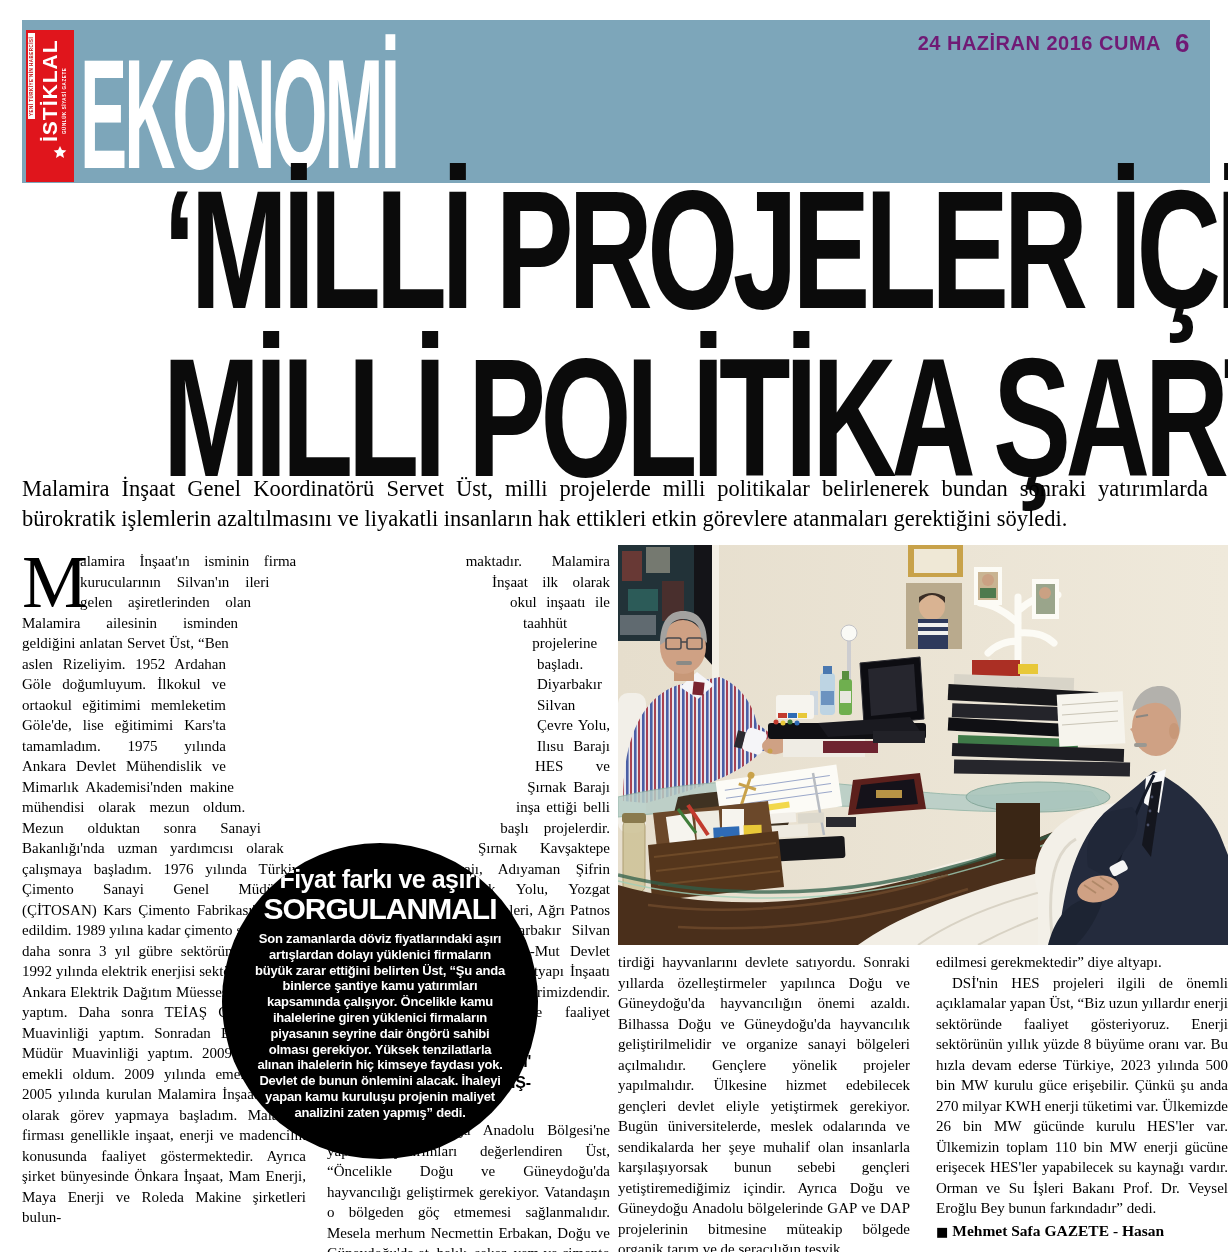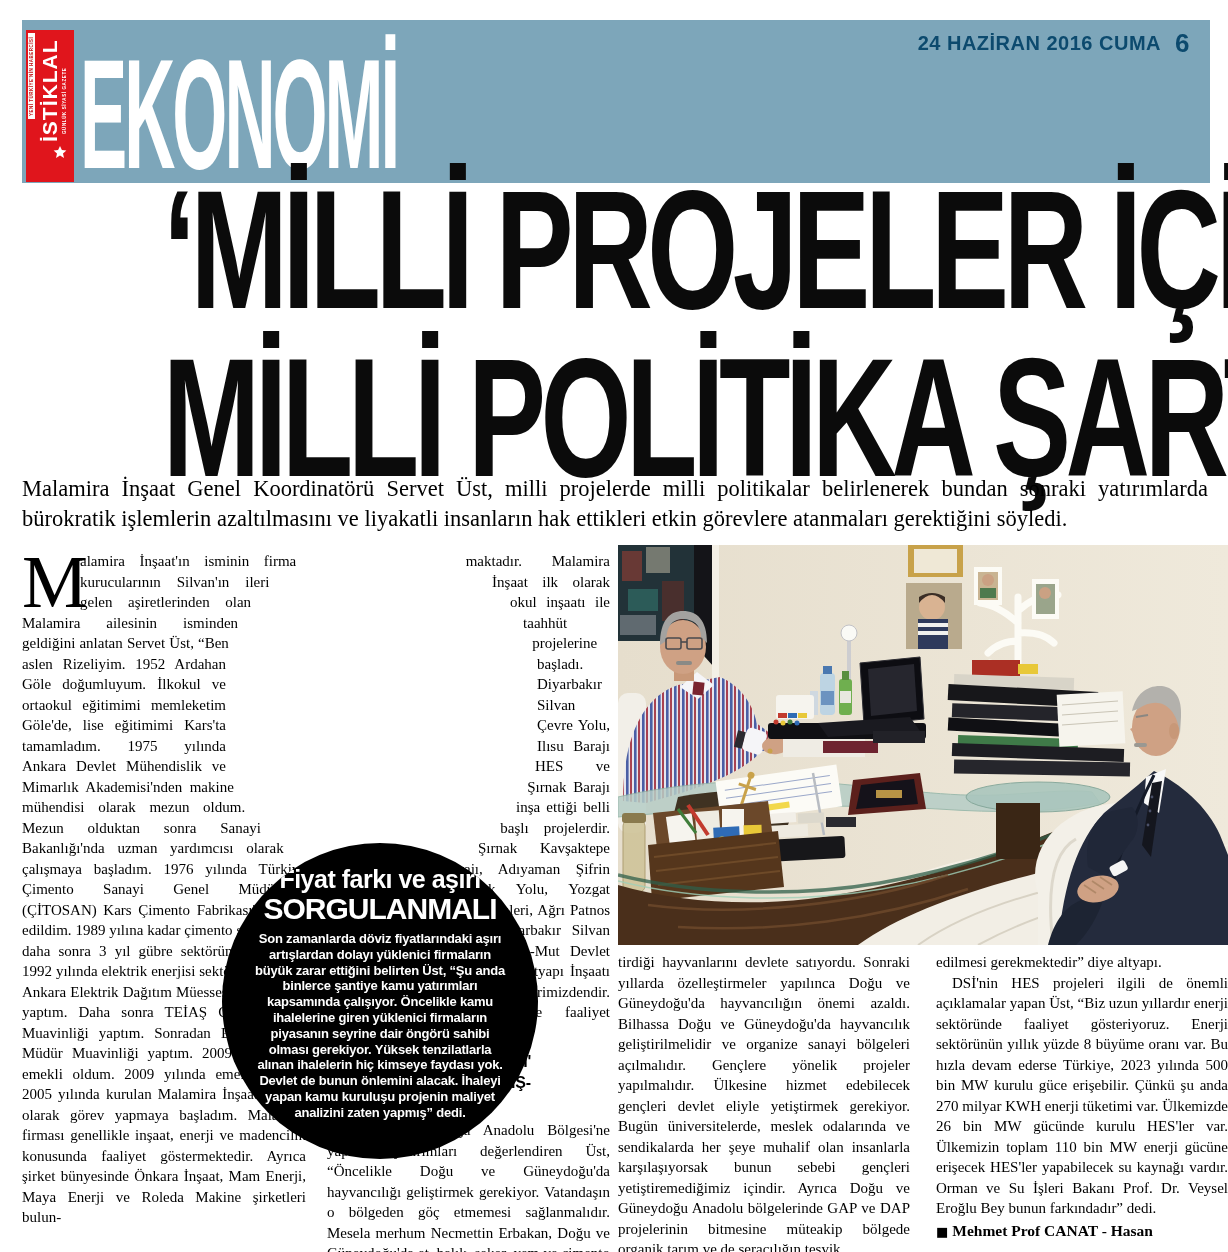--- a/index.html
+++ b/index.html
@@ -17,21 +17,21 @@
     font-size:4.5px; font-weight:bold; color:#c01318; letter-spacing:.5px; }
   .logo-title { position:absolute; left:12px; top:6px; height:106px; font-family:"Liberation Sans",sans-serif;
     font-size:21px; font-weight:bold; color:#fff; letter-spacing:1px; }
   .logo-tagline-bottom { position:absolute; left:36px; top:24px; height:80px; font-family:"Liberation Sans",sans-serif;
     font-size:4.5px; font-weight:bold; color:#fff; letter-spacing:.6px; }
   .logo-crescent { position:absolute; left:4px; bottom:1px; width:40px; height:44px; }
   .section-title { position:absolute; left:58px; top:16px; font-family:"Liberation Sans",sans-serif;
     font-weight:bold; font-size:118px; line-height:118px; color:#fff; letter-spacing:-5px;
     transform:scale(0.60,1.32); transform-origin:left top; white-space:nowrap; }
   .date-line { position:absolute; right:20px; top:8px; font-family:"Liberation Sans",sans-serif;
-    font-weight:bold; font-size:20px; color:#0c4a6e; letter-spacing:.5px; }
+    font-weight:bold; font-size:20px; color:#701a75; letter-spacing:.5px; }
   .page-number { font-size:26px; margin-left:14px; vertical-align:-2px; }
   
   .headline { position:absolute; left:0; top:160px; width:1228px; text-align:center; color:#0b0b0b; }
   .hl-line { display:block; height:168px; }
   .hl-line > span { display:inline-block; white-space:nowrap; font-family:"Liberation Sans",sans-serif;
     font-weight:bold; font-size:150px; line-height:158px; letter-spacing:-7px;
     transform:scale(0.78,1.13); transform-origin:center top; }
   
   .deck { position:absolute; left:22px; top:474px; width:1186px; font-size:22.5px; line-height:30px;
     text-align:justify; color:#000; }
@@ -305,18 +305,18 @@
   </div>
 
   <div class="cols-bottom">
     <div class="colB">
       <p>tirdiği hayvanlarını devlete satıyordu. Sonraki yıllarda özelleştirmeler yapılınca Doğu ve Güneydoğu'da hayvancılığın önemi azaldı. Bilhassa Doğu ve Güneydoğu'da hayvancılık geliştirilmelidir ve organize sanayi bölgeleri açılmalıdır. Gençlere yönelik projeler yapılmalıdır. Ülkesine hizmet edebilecek gençleri devlet eliyle yetiştirmek gerekiyor. Bugün üniversitelerde, meslek odalarında ve sendikalarda her şeye muhalif olan insanlarla karşılaşıyorsak bunun sebebi gençleri yetiştiremediğimiz içindir. Ayrıca Doğu ve Güneydoğu Anadolu bölgelerinde GAP ve DAP projelerinin bitmesine müteakip bölgede organik tarım ve de seracılığın teşvik</p>
     </div>
     <div class="colB">
       <p>edilmesi gerekmektedir” diye altyapı.</p>
       <p class="p-indent">DSİ'nin HES projeleri ilgili de önemli açıklamalar yapan Üst, “Biz uzun yıllardır enerji sektöründe faaliyet gösteriyoruz. Enerji sektörünün yıllık yüzde 8 büyüme oranı var. Bu hızla devam ederse Türkiye, 2023 yılında 500 bin MW kurulu güce erişebilir. Çünkü şu anda 270 milyar KWH enerji tüketimi var. Ülkemizde 26 bin MW gücünde kurulu HES'ler var. Ülkemizin toplam 110 bin MW enerji gücüne erişecek HES'ler yapabilecek su kaynağı vardır. Orman ve Su İşleri Bakanı Prof. Dr. Veysel Eroğlu Bey bunun farkındadır” dedi.</p>
       <div class="byline">
-        <span class="sq">■</span><span>Mehmet Prof CANAT - Hasan</span>
+        <span class="sq">■</span><span>Mehmet Safa GAZETE - Hasan</span>
       </div>
     </div>
   </div>
 
 </div>
 
 </body></html>

